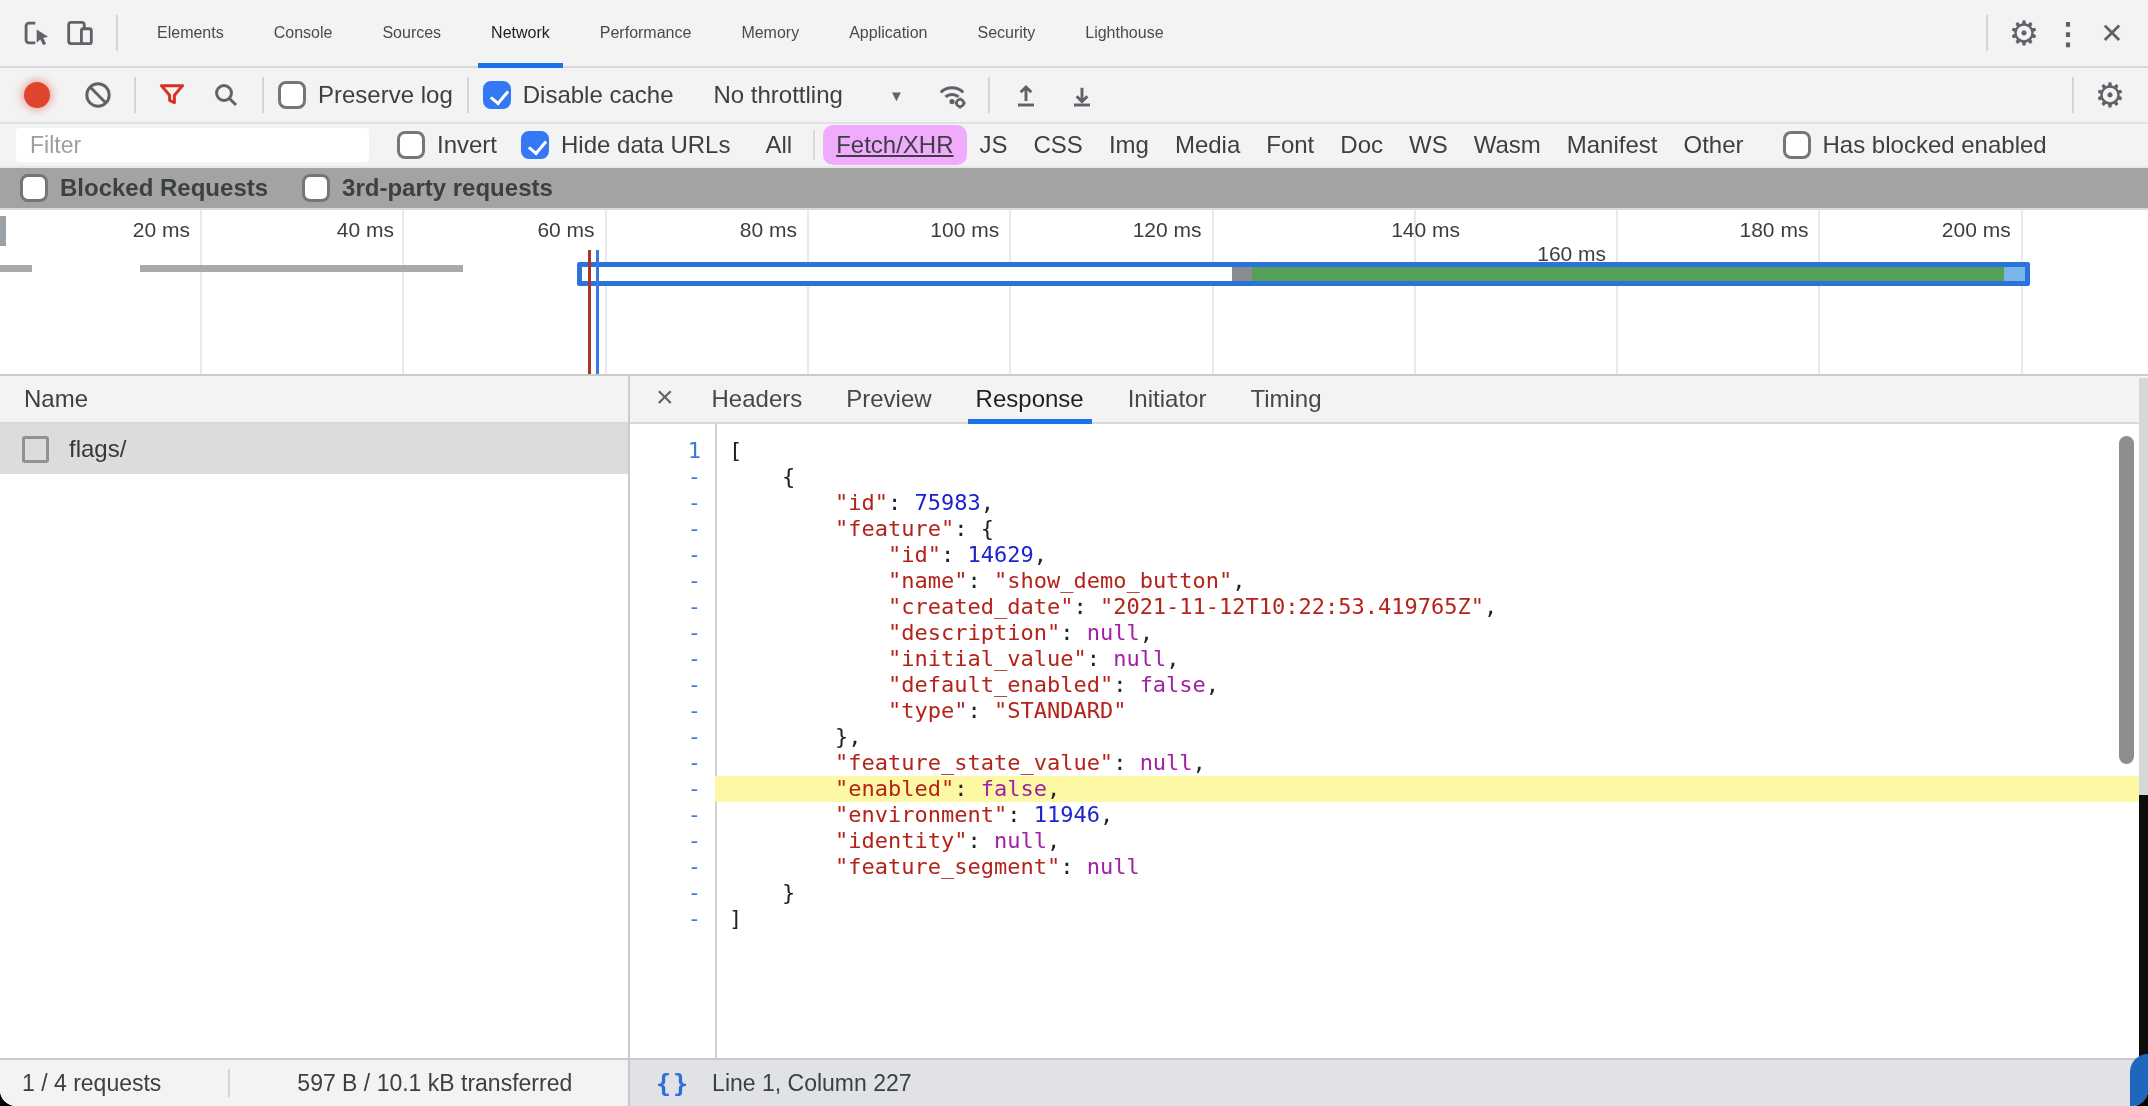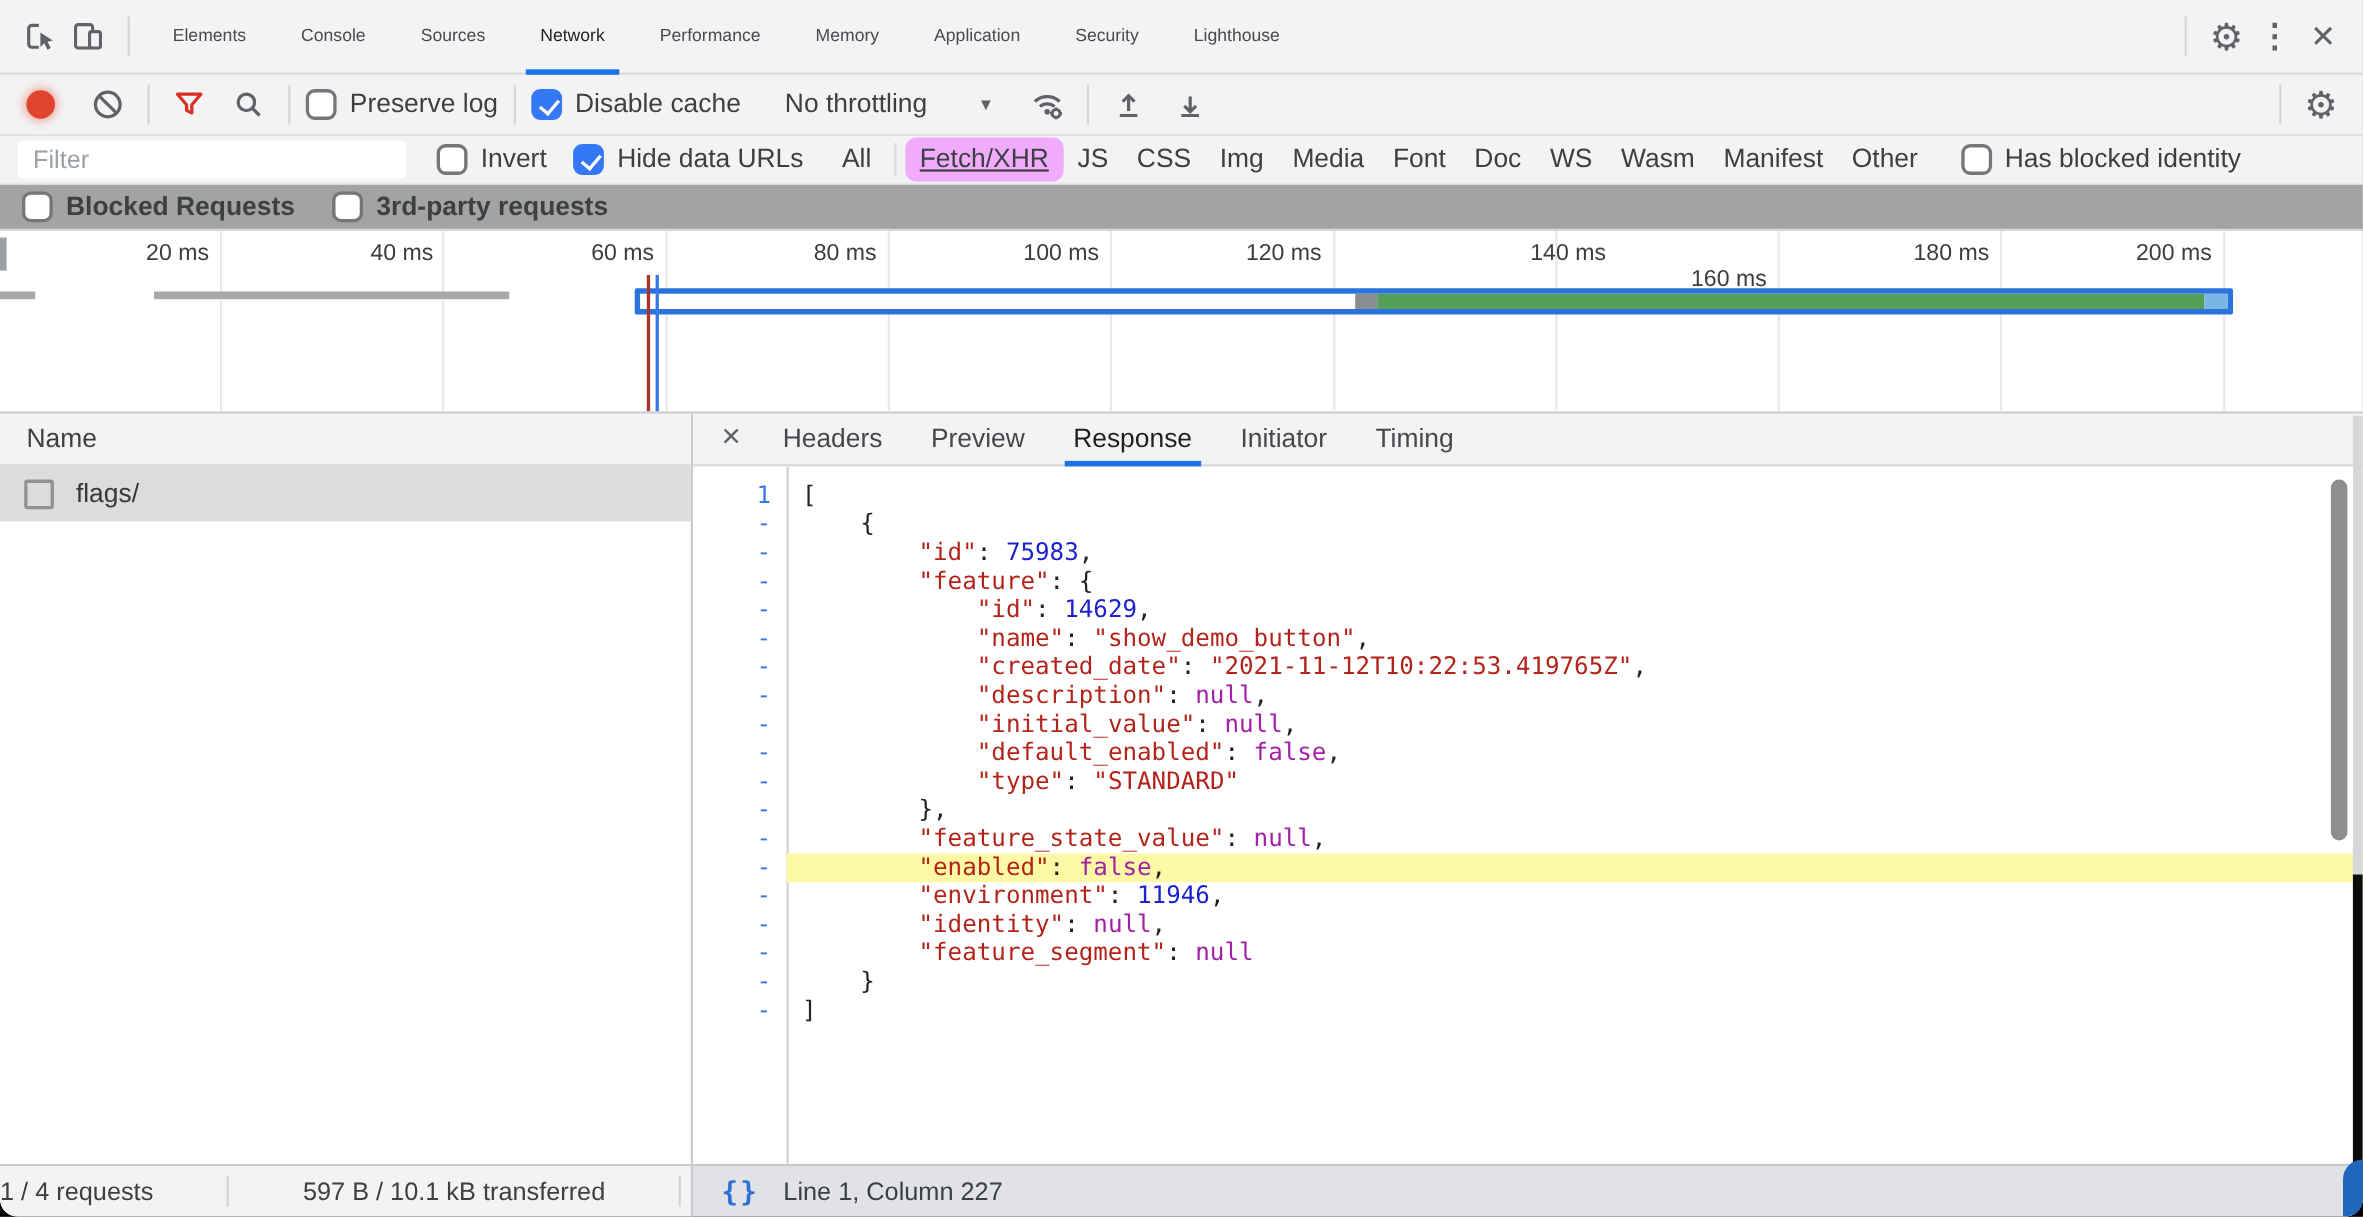--- a/index.html
+++ b/index.html
@@ -86,21 +86,21 @@
   .line.hl .codeseg { background:#fdf8a3; }
   .tk-p { color:#202124; }
   .tk-s { color:#b3231a; }
   .tk-n { color:#1c22cd; }
   .tk-k { color:#a220a5; }
   .scroll-thumb { position:absolute; right:14px; top:12px; width:15px; height:328px; border-radius:8px; background:#8e8e8e; }
 
   
   .statusbar { height:48px; display:flex; border-top:2px solid #c7c9cc; box-sizing:border-box; }
   .status-left { width:630px; flex:none; background:#f3f3f4; border-right:2px solid #c7c9cc; box-sizing:border-box;
-                 display:flex; align-items:center; overflow:hidden;gap:47px; }
+                 display:flex; align-items:center; padding-left:22px; overflow:hidden;gap:47px; }
   .sitem { font-size:23px; color:#3c4043; white-space:nowrap; flex:none; }
   .sdiv { width:2px; height:28px; background:#d2d3d6; margin:0 20px; flex:none; }
   .status-right { flex:1; background:#e0e2e5; display:flex; align-items:center; min-width:0; }
   .braces { color:#2f6fd6; font-family:"DejaVu Sans Mono",monospace; font-size:25px; font-weight:bold;
             margin-left:26px; letter-spacing:2px; flex:none; }
   .cursorpos { margin-left:22px; font-size:23px; color:#3c4043; white-space:nowrap; }
 
   
   .edge-grey { position:absolute; right:0; top:378px; width:9px; height:417px; background:#d6d7d9; }
   .edge-dark { position:absolute; right:0; top:795px; width:9px; bottom:0; background:#0c0c0c; }
@@ -222,21 +222,21 @@
         <div class="chip">Img</div>
         <div class="chip">Media</div>
         <div class="chip">Font</div>
         <div class="chip">Doc</div>
         <div class="chip">WS</div>
         <div class="chip">Wasm</div>
         <div class="chip">Manifest</div>
         <div class="chip">Other</div>
       </div>
     <span class="cb" style="margin-left:26px"></span>
-    <span class="cblabel">Has blocked identity</span>
+    <span class="cblabel">Has blocked enabled</span>
   </div>
 
   <div class="requestsbar">
     <span class="cb"></span>
     <span class="cblabel">Blocked Requests</span>
     <span class="cb" style="margin-left:34px"></span>
     <span class="cblabel">3rd-party requests</span>
   </div>
 
   <div class="overview" id="overview">

